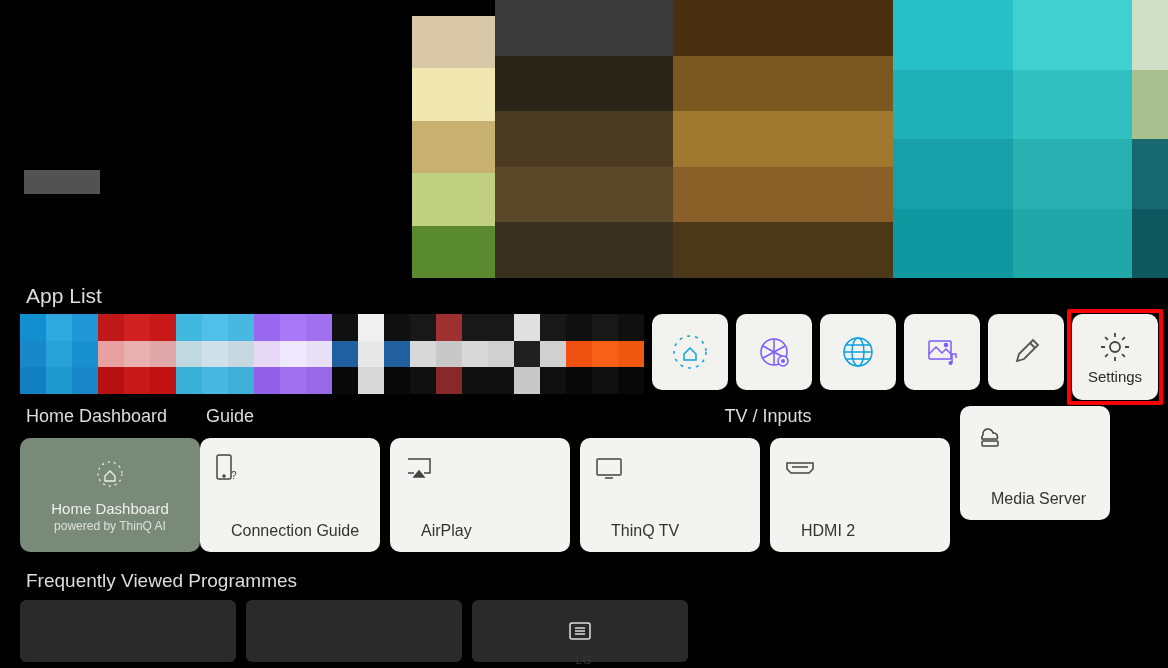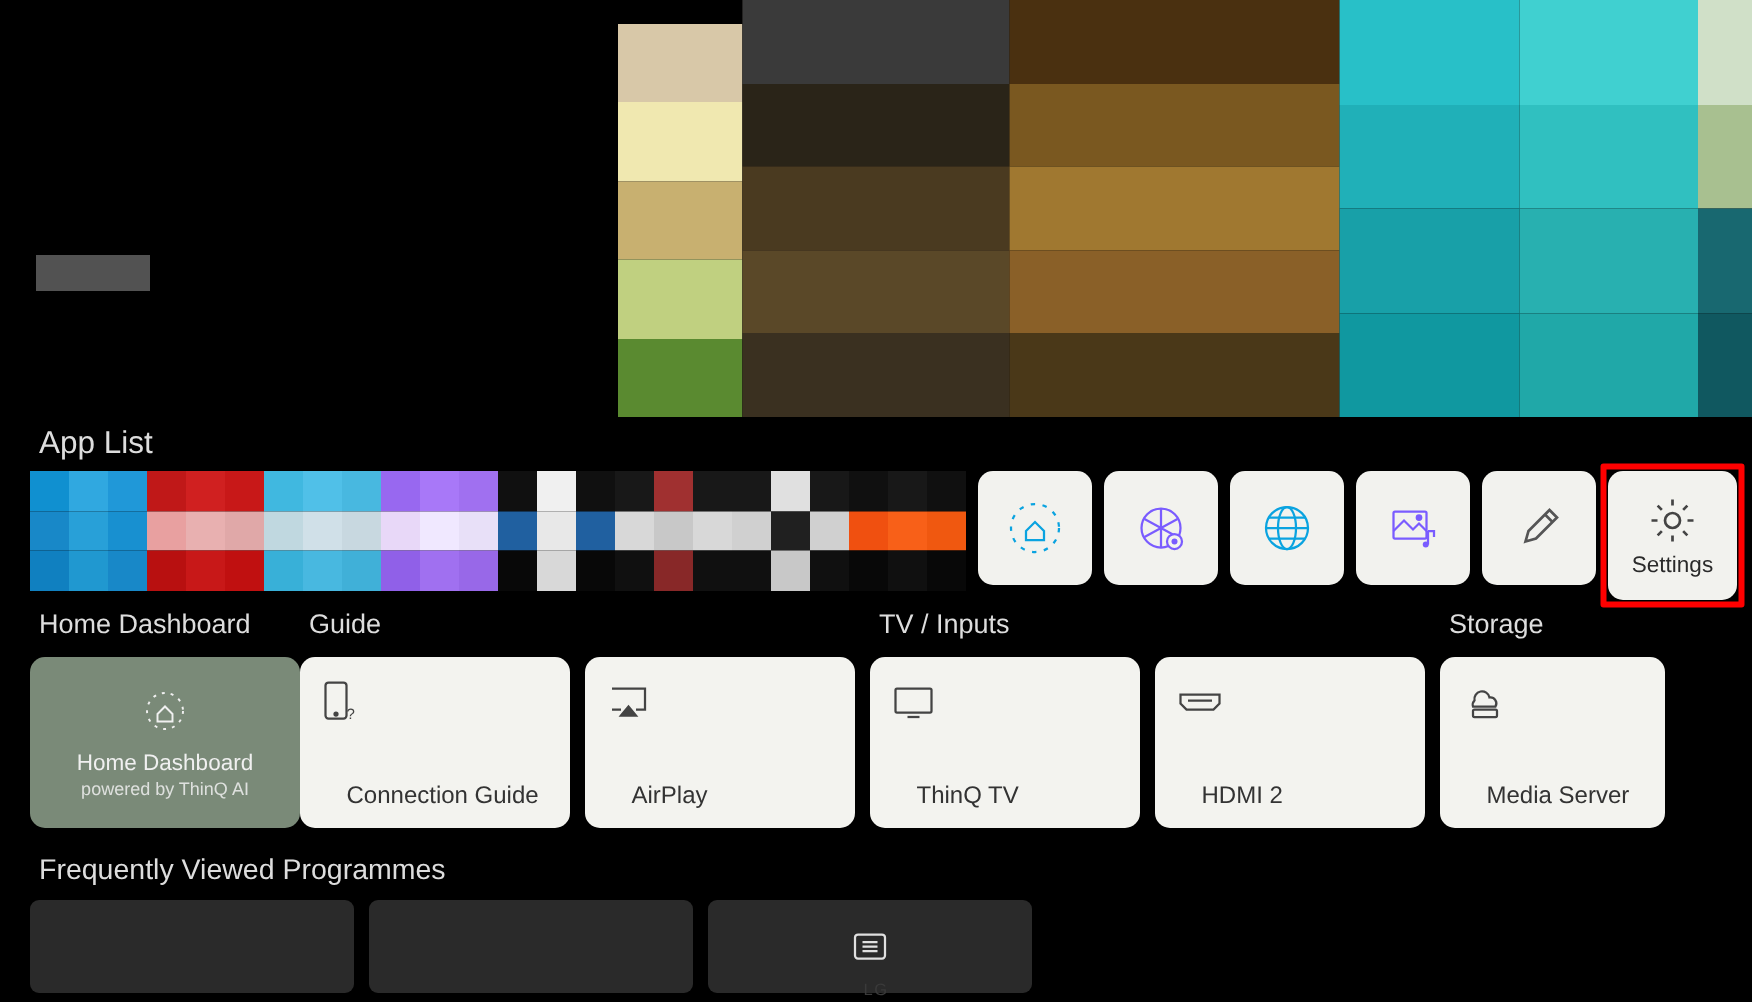--- a/index.html
+++ b/index.html
@@ -433,21 +433,21 @@
             <svg width="30" height="26" viewBox="0 0 30 26" fill="none" stroke="#444" stroke-width="1.5">
               <path d="M4 4 H26 V18 H20 M10 18 H4 Z"></path>
               <path d="M10 22 L15 16 L20 22 Z" fill="#444"></path>
             </svg>
           </div>
           <div class="card-label">AirPlay</div>
         </div>
       </div>
     </div>
 
-    <div class="dash-group" style="margin-right:10px;">
+    <div class="dash-group" style="margin-right:10px;align-items:center;">
       <div class="dash-group-label">TV / Inputs</div>
       <div class="dash-cards">
         <div class="dash-card">
           <div class="icon-slot">
             <svg width="30" height="24" viewBox="0 0 30 24" fill="none" stroke="#444" stroke-width="1.5">
               <rect x="3" y="3" width="24" height="16" rx="1"></rect>
               <path d="M11 22 H19"></path>
             </svg>
           </div>
           <div class="card-label">ThinQ TV</div>
@@ -458,21 +458,20 @@
               <path d="M3 4 H29 V10 L25 14 H7 L3 10 Z"></path>
               <path d="M8 8 H24"></path>
             </svg>
           </div>
           <div class="card-label">HDMI 2</div>
         </div>
       </div>
     </div>
 
     <div class="dash-group">
-      <div class="dash-group-label">Storage</div>
       <div class="dash-cards">
         <div class="dash-card" style="width:150px;">
           <div class="icon-slot">
             <svg width="30" height="26" viewBox="0 0 30 26" fill="none" stroke="#444" stroke-width="1.5">
               <path d="M9 12 A5 5 0 0 1 19 10 A4 4 0 0 1 23 16 H8 A4 4 0 0 1 9 12 Z"></path>
               <rect x="8" y="18" width="16" height="5" rx="1"></rect>
             </svg>
           </div>
           <div class="card-label">Media Server</div>
         </div>

